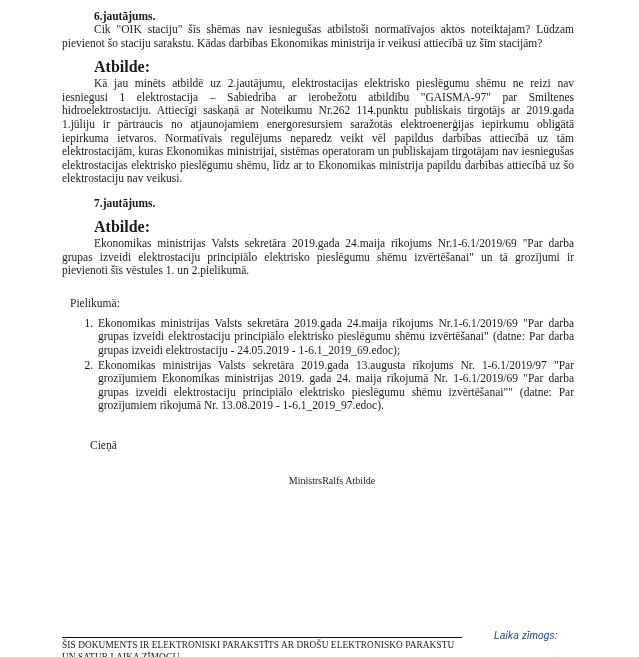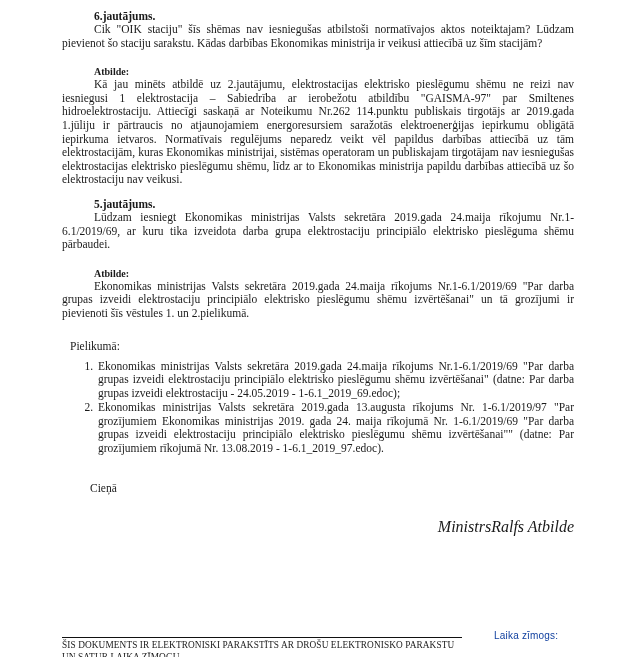--- a/index.html
+++ b/index.html
@@ -37,22 +37,22 @@
   .para {
     font-size: 11.5px;
     line-height: 13.6px;
     text-align: justify;
     margin: 0;
     text-indent: 32px;
     hyphens: none;
   }
   .ans-head {
     font-weight: bold;
-    font-size: 10px;
-    margin: 12px 0 1px 0;
+    font-size: 16px;
+    margin: 4px 0 1px 0;
     text-indent: 32px;
   }
   .block-gap {
     height: 11px;
   }
   .small-gap {
     height: 4px;
   }
   .pielikuma-label {
     font-size: 11.5px;
@@ -74,23 +74,22 @@
     margin-top: 26px;
     font-size: 11.5px;
     margin-left: 28px;
   }
   .cienna {
     margin: 0 0 24px 0;
     font-size: 11.5px;
   }
   .sign-row {
     display: flex;
-    justify-content: flex-end;
-    font-size: 16px;
-    font-style: italic;
+    justify-content: center;
+    font-size: 10px;
   }
   .footer-note {
     position: absolute;
     left: 62px;
     top: 637px;
     width: 400px;
     border-top: 1px solid #111;
     padding-top: 2px;
     font-size: 9.3px;
     font-variant: small-caps;
@@ -100,20 +99,21 @@
   .stamp {
     position: absolute;
     left: 492px;
     top: 630px;
     width: 130px;
     font-family: "Liberation Sans", sans-serif;
   }
   .stamp-title {
     color: #1342a0;
     font-size: 10px;
+    font-style: italic;
     margin: 0 0 18px 2px;
     letter-spacing: 0.2px;
   }
   .stamp-date {
     color: #1342a0;
     font-size: 12px;
     font-family: "Liberation Serif", serif;
     margin-left: 2px;
     letter-spacing: 0.5px;
   }
@@ -129,22 +129,21 @@
       <p class="q-head">6.jautājums.</p>
       <p class="para">Cik "OIK staciju" šīs shēmas nav iesniegušas atbilstoši normatīvajos aktos noteiktajam? Lūdzam pievienot šo staciju sarakstu. Kādas darbības Ekonomikas ministrija ir veikusi attiecībā uz šīm stacijām?</p>
       <div class="small-gap"></div>
       <p class="ans-head">Atbilde:</p>
       <p class="para">Kā jau minēts atbildē uz 2.jautājumu, elektrostacijas elektrisko pieslēgumu shēmu ne reizi nav iesniegusi 1 elektrostacija – Sabiedrība ar ierobežotu atbildību "GAISMA-97" par Smiltenes hidroelektrostaciju. Attiecīgi saskaņā ar Noteikumu Nr.262 114.punktu publiskais tirgotājs ar 2019.gada 1.jūliju ir pārtraucis no atjaunojamiem energoresursiem saražotās elektroenerģijas iepirkumu obligātā iepirkuma ietvaros. Normatīvais regulējums neparedz veikt vēl papildus darbības attiecībā uz tām elektrostacijām, kuras Ekonomikas ministrijai, sistēmas operatoram un publiskajam tirgotājam nav iesniegušas elektrostacijas elektrisko pieslēgumu shēmu, līdz ar to Ekonomikas ministrija papildu darbības attiecībā uz šo elektrostaciju nav veikusi.</p>
     </div>
 
     <div class="block-gap"></div>
 
     <div>
-      <p class="q-head">5.jautājums.</p>
-      <p class="para">Lūdzam iesniegt Ekonomikas ministrijas Valsts sekretāra 2019.gada 24.maija rīkojumu Nr.1-6.1/2019/69, ar kuru tika izveidota darba grupa elektrostaciju principiālo elektrisko pieslēguma shēmu pārbaudei.</p>
+      <p class="q-head">7.jautājums.</p>
       <div class="small-gap"></div>
       <p class="ans-head">Atbilde:</p>
       <p class="para">Ekonomikas ministrijas Valsts sekretāra 2019.gada 24.maija rīkojums Nr.1-6.1/2019/69 "Par darba grupas izveidi elektrostaciju principiālo elektrisko pieslēgumu shēmu izvērtēšanai" un tā grozījumi ir pievienoti šīs vēstules 1. un 2.pielikumā.</p>
     </div>
 
     <div class="block-gap"></div>
 
     <div>
       <p class="pielikuma-label">Pielikumā:</p>
       <ol class="attach">

